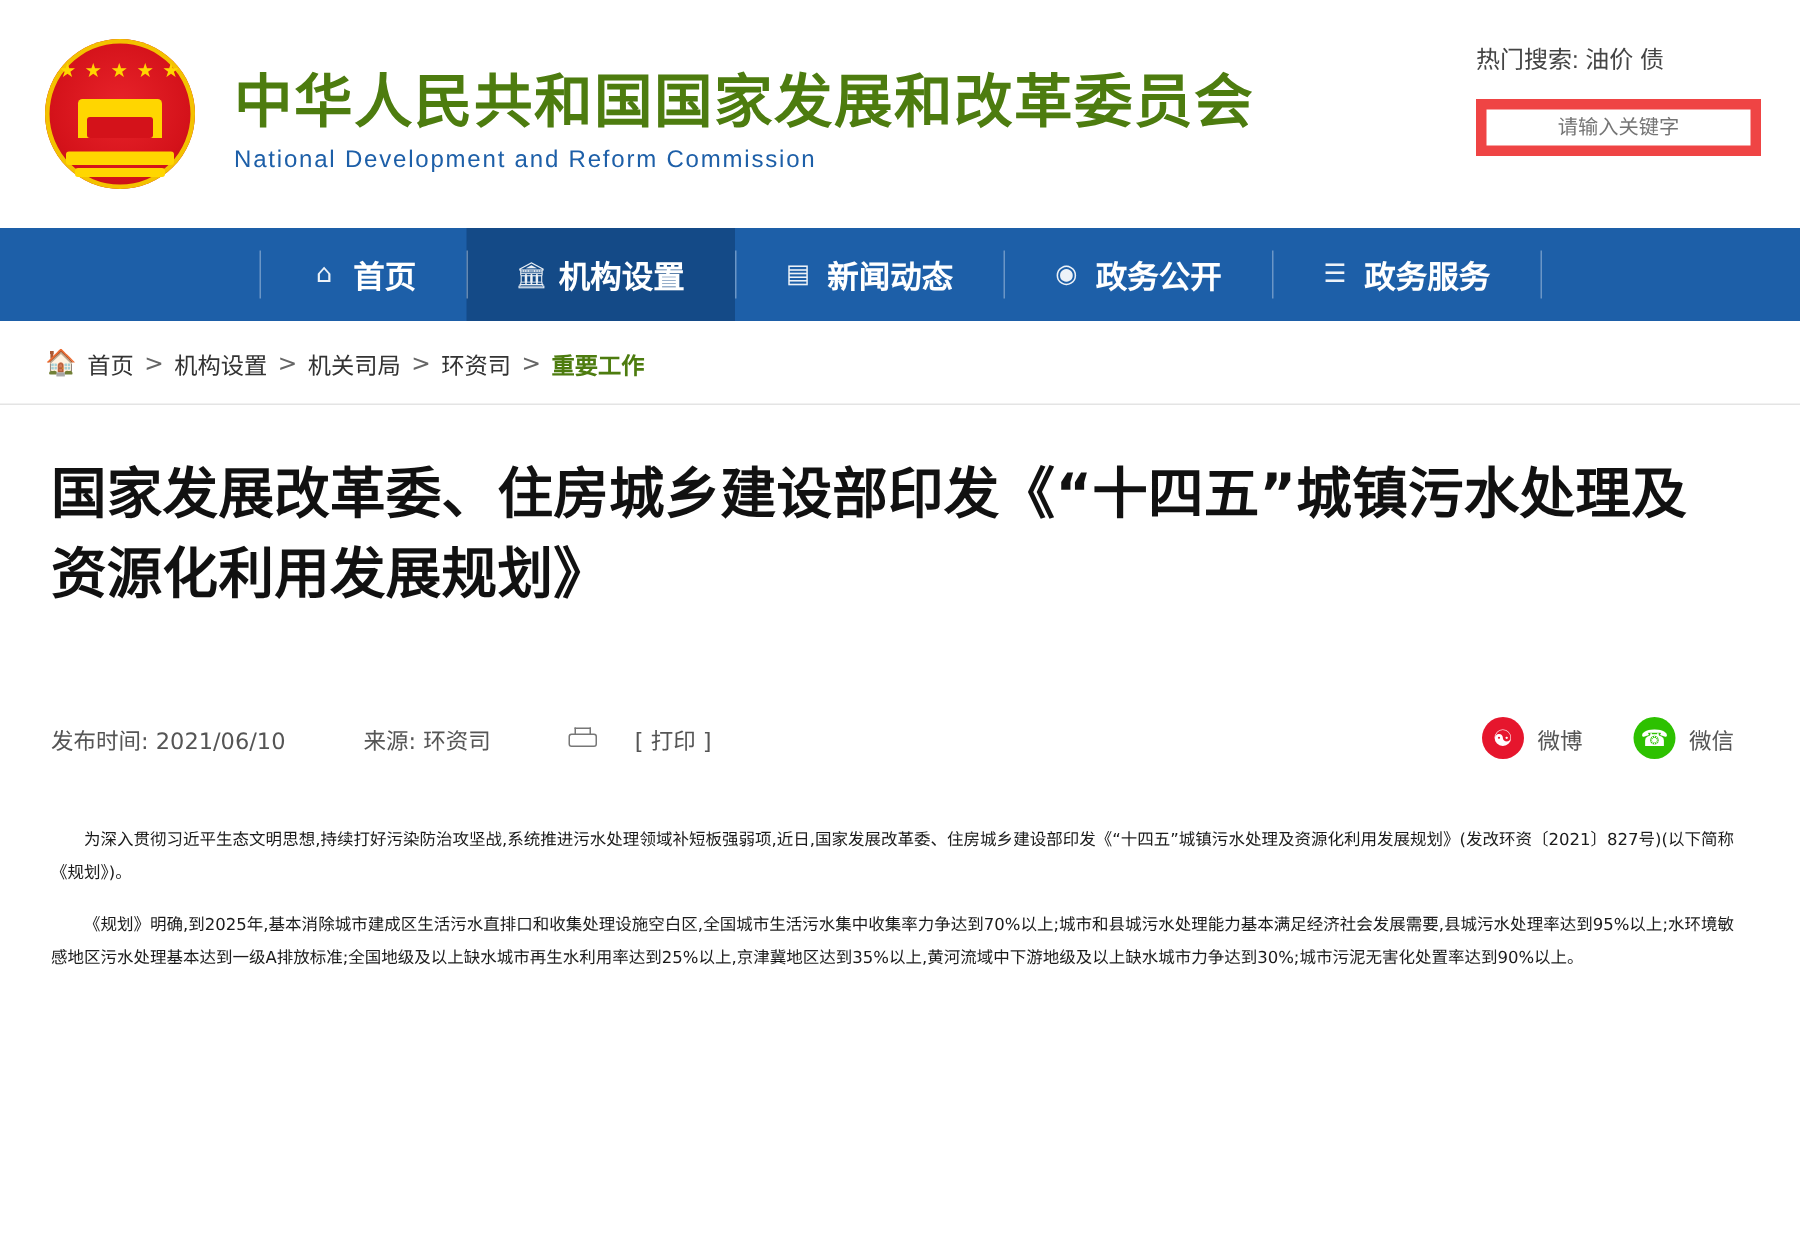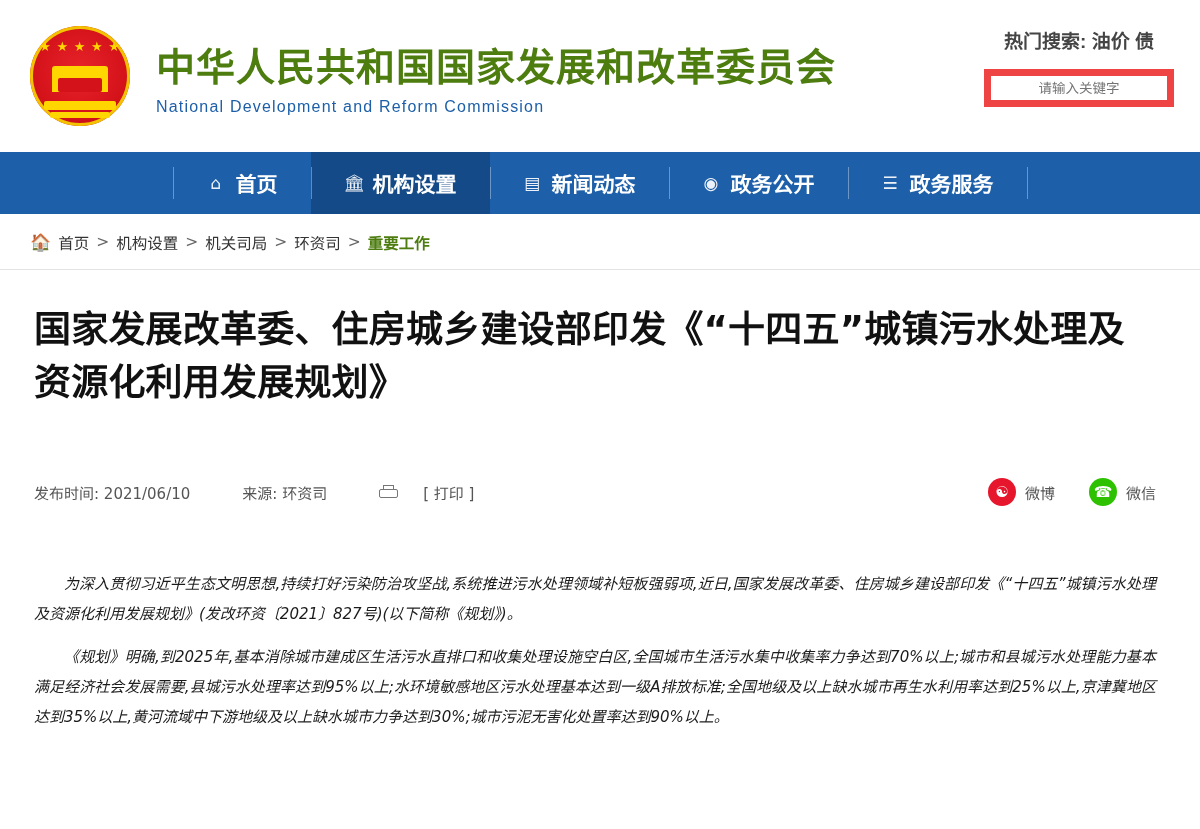--- a/index.html
+++ b/index.html
@@ -91,25 +91,24 @@
   }
 
   .search-area {
     position: absolute;
     right: 26px;
     top: 26px;
     width: 190px;
     text-align: left;
   }
   .hot-line {
-    font-size: 19px;
+    font-size: 16px;
     color: #444;
     white-space: nowrap;
-    text-align: center;
-    font-weight: bold;
+    text-align: left;
   }
   .hot-line a { color: #444; text-decoration: none; }
   .search-box {
     margin-top: 16px;
     height: 38px;
     border: 7px solid #ef4444;
     background: #fff;
     display: flex;
     align-items: center;
     justify-content: center;
@@ -244,27 +243,26 @@
   .share-item { display: flex; align-items: center; gap: 9px; color: #555; font-size: 15px; }
   .share-dot {
     width: 28px; height: 28px; border-radius: 50%;
     display: flex; align-items: center; justify-content: center;
     color: #fff; font-size: 15px; font-weight: bold;
   }
   .weibo { background: #e6162d; }
   .wechat { background: #2dc100; }
 
   .body-text {
-    margin-top: 60px;
+    margin-top: 40px;
     font-family: "DejaVu Sans", "Liberation Serif", serif;
-    font-size: 15px;
+    font-size: 11px;
     line-height: 2.02;
     color: #1b1b1b;
     text-align: justify;
-    font-style: italic;
   }
   .body-text p { margin: 0 0 12px 0; text-indent: 2em; }
 </style>
 </head>
 <body>
 
 <div class="header">
   <div class="emblem">
     <div class="stars">★ ★ ★ ★ ★</div>
     <div class="gate"></div>

